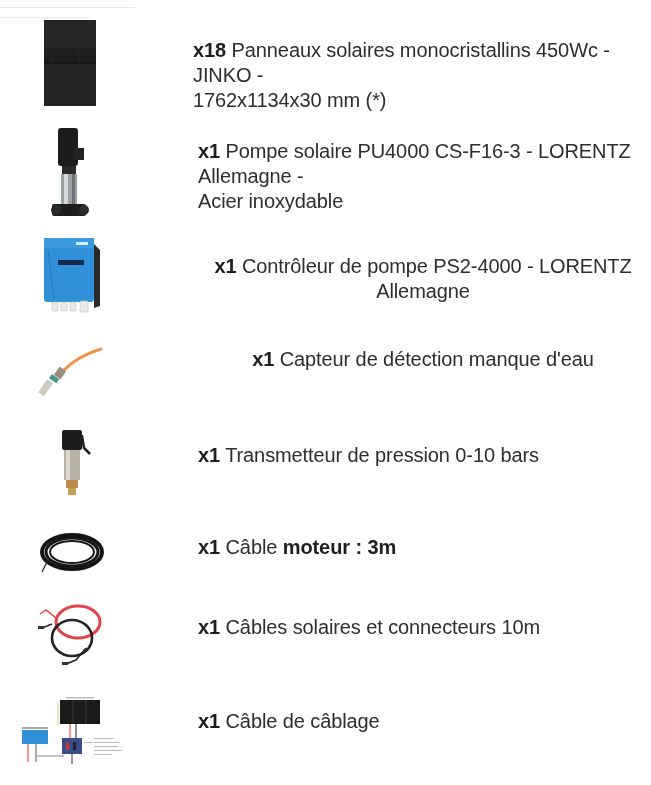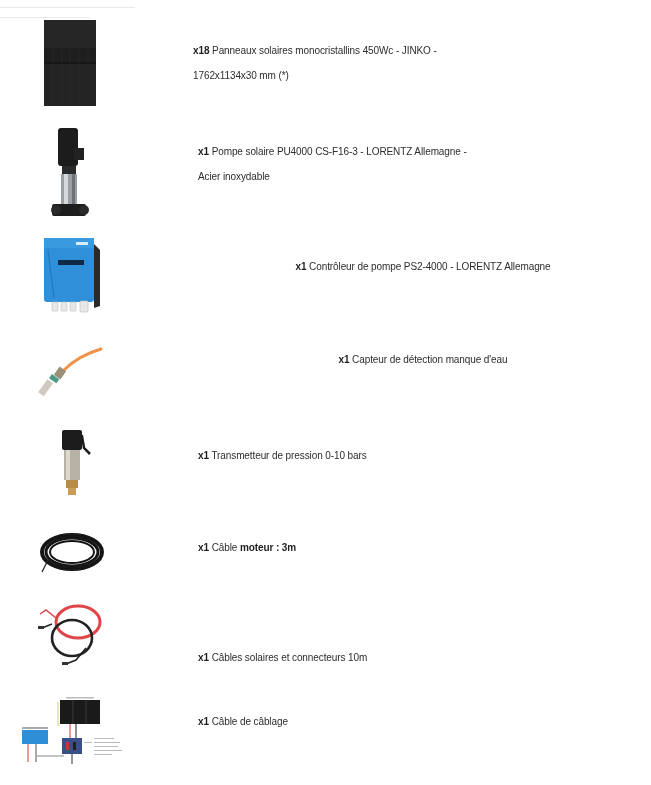--- a/index.html
+++ b/index.html
@@ -1,20 +1,20 @@
 <!DOCTYPE html>
 <html><head>
 <meta charset="utf-8">
 <style>
   html, body { margin:0; padding:0; background:#ffffff; }
   body { width:651px; height:785px; position:relative; overflow:hidden;
          font-family:"Liberation Sans", "DejaVu Sans", sans-serif; color:#2b2b2b; }
   .item { position:absolute; left:0; width:651px; }
   .thumb { position:absolute; }
-  .desc { position:absolute; font-size:10px; line-height:25px; color:#2d2d2d; letter-spacing:-0.1px; }
+  .desc { position:absolute; font-size:20px; line-height:25px; color:#2d2d2d; letter-spacing:-0.1px; }
   .desc b { font-weight:700; color:#1e1e1e; }
   .ghost { position:absolute; left:0; top:6px; height:1px; background:#e9e9e9; }
 </style>
 </head>
 <body>
 
 <div class="ghost" style="width:135px;top:7px;"></div>
 <div class="ghost" style="width:90px;top:17px;"></div>
 
 <div class="item" style="top:0;">
@@ -139,21 +139,21 @@
     <svg width="70" height="70" viewBox="0 0 70 70">
       <ellipse cx="42" cy="24" rx="22" ry="16" fill="none" stroke="#e0454a" stroke-width="3"></ellipse>
       <ellipse cx="36" cy="40" rx="20" ry="18" fill="none" stroke="#222" stroke-width="2.6"></ellipse>
       <path d="M20 20 L10 12 L4 16" stroke="#e0454a" stroke-width="1.5" fill="none"></path>
       <path d="M16 26 L6 30" stroke="#222" stroke-width="1.5" fill="none"></path>
       <rect x="2" y="28" width="6" height="3" fill="#333"></rect>
       <path d="M50 50 L40 62 L30 66" stroke="#222" stroke-width="1.5" fill="none"></path>
       <rect x="26" y="64" width="6" height="3" fill="#333"></rect>
     </svg>
   </div>
-  <div class="desc" style="left:198px;top:615px;width:450px;margin-top:30px;">
+  <div class="desc" style="left:198px;top:615px;width:450px;">
     <b>x1</b>
     <span>Câbles solaires et connecteurs 10m</span>
   </div>
 </div>
 
 <div class="item" style="top:0;">
   <div class="thumb" style="left:16px;top:694px;width:118px;height:76px;">
     <svg width="118" height="76" viewBox="0 0 118 76">
       <rect x="44" y="6" width="40" height="24" fill="#1a1a1a"></rect>
       <line x1="57" y1="6" x2="57" y2="30" stroke="#444" stroke-width="0.8"></line>

